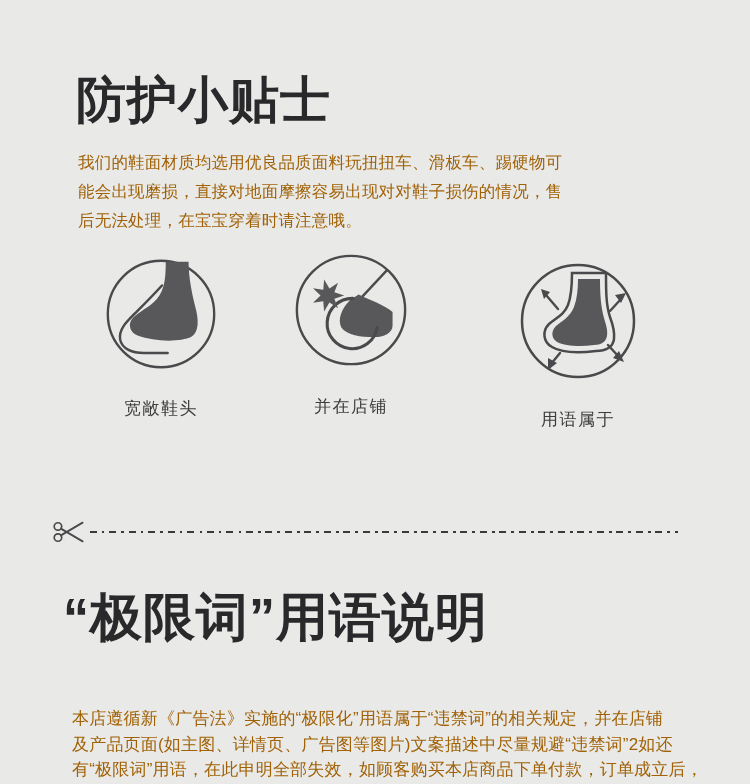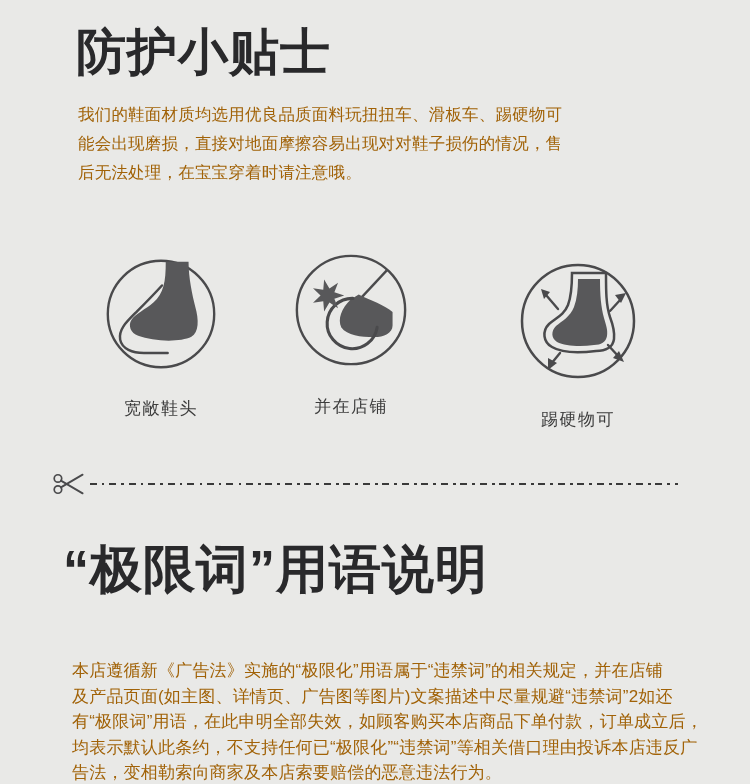--- a/index.html
+++ b/index.html
@@ -3,21 +3,21 @@
 <meta charset="utf-8">
 <style>
   html,body { margin:0; padding:0; }
   body {
     width:750px; height:784px;
     background:#e9e9e7;
     font-family:"Liberation Sans", sans-serif;
     position:relative; overflow:hidden;
     color:#333;
   }
-  .abs { position:absolute; }
+  .abs { position:absolute;margin-top:48px; }
 
   .section-title {
     font-weight:700;
     color:#29292b;
     letter-spacing:1px;
     white-space:nowrap;
   }
   #tips-title  { left:76px; top:24px;  font-size:50px; line-height:56px; }
   #notice-title{ left:63px; top:540px; font-size:52px; line-height:58px; }
 
@@ -112,21 +112,21 @@
       <line x1="90" y1="84" x2="101" y2="96"></line>
       <line x1="42" y1="92" x2="33" y2="103"></line>
     </g>
     <g fill="#4a4a4c">
       <polygon points="23,28 32,31 26,38"></polygon>
       <polygon points="108,32 97,34 103,42"></polygon>
       <polygon points="106,101 101,90 95,97"></polygon>
       <polygon points="30,109 30,97 39,102"></polygon>
     </g>
   </svg>
-  <div class="feature-label">踢硬物可</div>
+  <div class="feature-label">用语属于</div>
 </div>
 
 <div class="abs" id="cut-divider">
   <svg class="scissors" width="34" height="28" viewBox="0 0 40 30">
     <circle class="stroke" cx="7" cy="8.5" r="4.4" stroke-width="2"></circle>
     <circle class="stroke" cx="7" cy="21.5" r="4.4" stroke-width="2"></circle>
     <line class="stroke" x1="10.5" y1="11" x2="36" y2="26" stroke-width="2.2" stroke-linecap="round"></line>
     <line class="stroke" x1="10.5" y1="19" x2="36" y2="4" stroke-width="2.2" stroke-linecap="round"></line>
   </svg>
   <div class="dash-line"></div>

